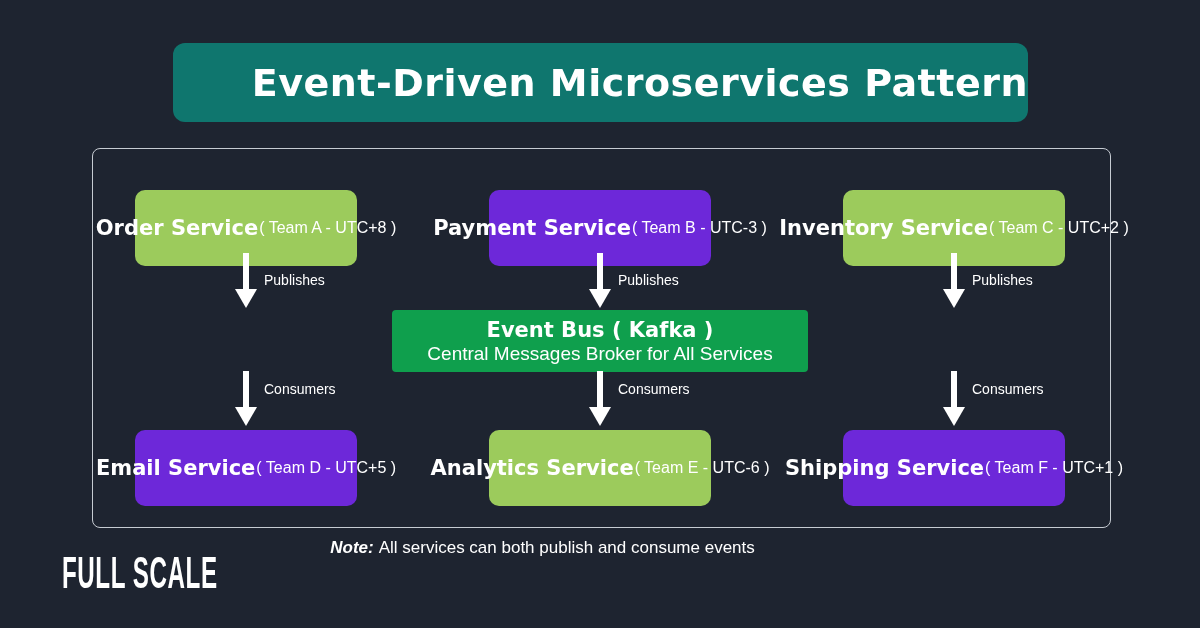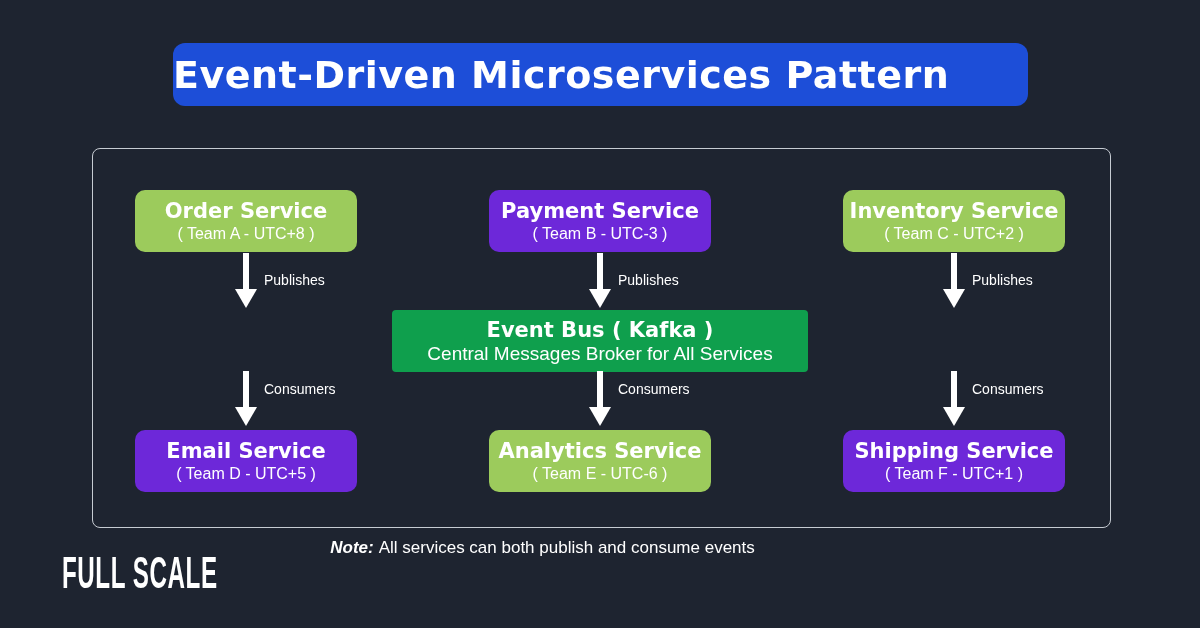--- a/index.html
+++ b/index.html
@@ -3,34 +3,34 @@
 <meta charset="utf-8">
 <style>
   html,body{margin:0;padding:0;background:#11151d;}
   .stage{
     position:relative;width:1200px;height:628px;overflow:hidden;
     background:#1E2430;
     font-family:"DejaVu Sans","Liberation Sans",sans-serif;
     color:#fff;
   }
   .banner{
-    position:absolute;left:173px;top:43px;width:855px;height:63px;
-    background:#1d4ed8;border-radius:12px;
-    display:flex;align-items:center;justify-content:flex-start;
+    position:absolute;left:173px;top:43px;width:855px;height:79px;
+    background:#0f766e;border-radius:12px;
+    display:flex;align-items:center;justify-content:flex-end;
   }
   .banner span{
     font-size:38px;font-weight:700;letter-spacing:.5px;white-space:nowrap;
   }
   .frame{
     position:absolute;left:92px;top:148px;width:1017px;height:378px;
     border:1px solid #C6CBD2;border-radius:8px;
   }
   .svc{
-    position:absolute;width:222px;height:62px;border-radius:10px;
-    display:flex;flex-direction:column;align-items:center;justify-content:center;
+    position:absolute;width:222px;height:76px;border-radius:10px;
+    display:flex;align-items:center;justify-content:center;
     gap:1px;
   }
   .lime{background:#9CCB5C;}
   .orange{background:#6d28d9;}
   .svc-title{font-size:21px;font-weight:700;line-height:1.15;white-space:nowrap;}
   .svc-sub{font-size:16px;font-weight:400;font-family:"Liberation Sans",sans-serif;white-space:nowrap;}
   .bus{
     position:absolute;left:392px;top:310px;width:416px;height:62px;
     background:#0F9F4D;border-radius:4px;
     display:flex;flex-direction:column;align-items:center;justify-content:center;gap:1px;

